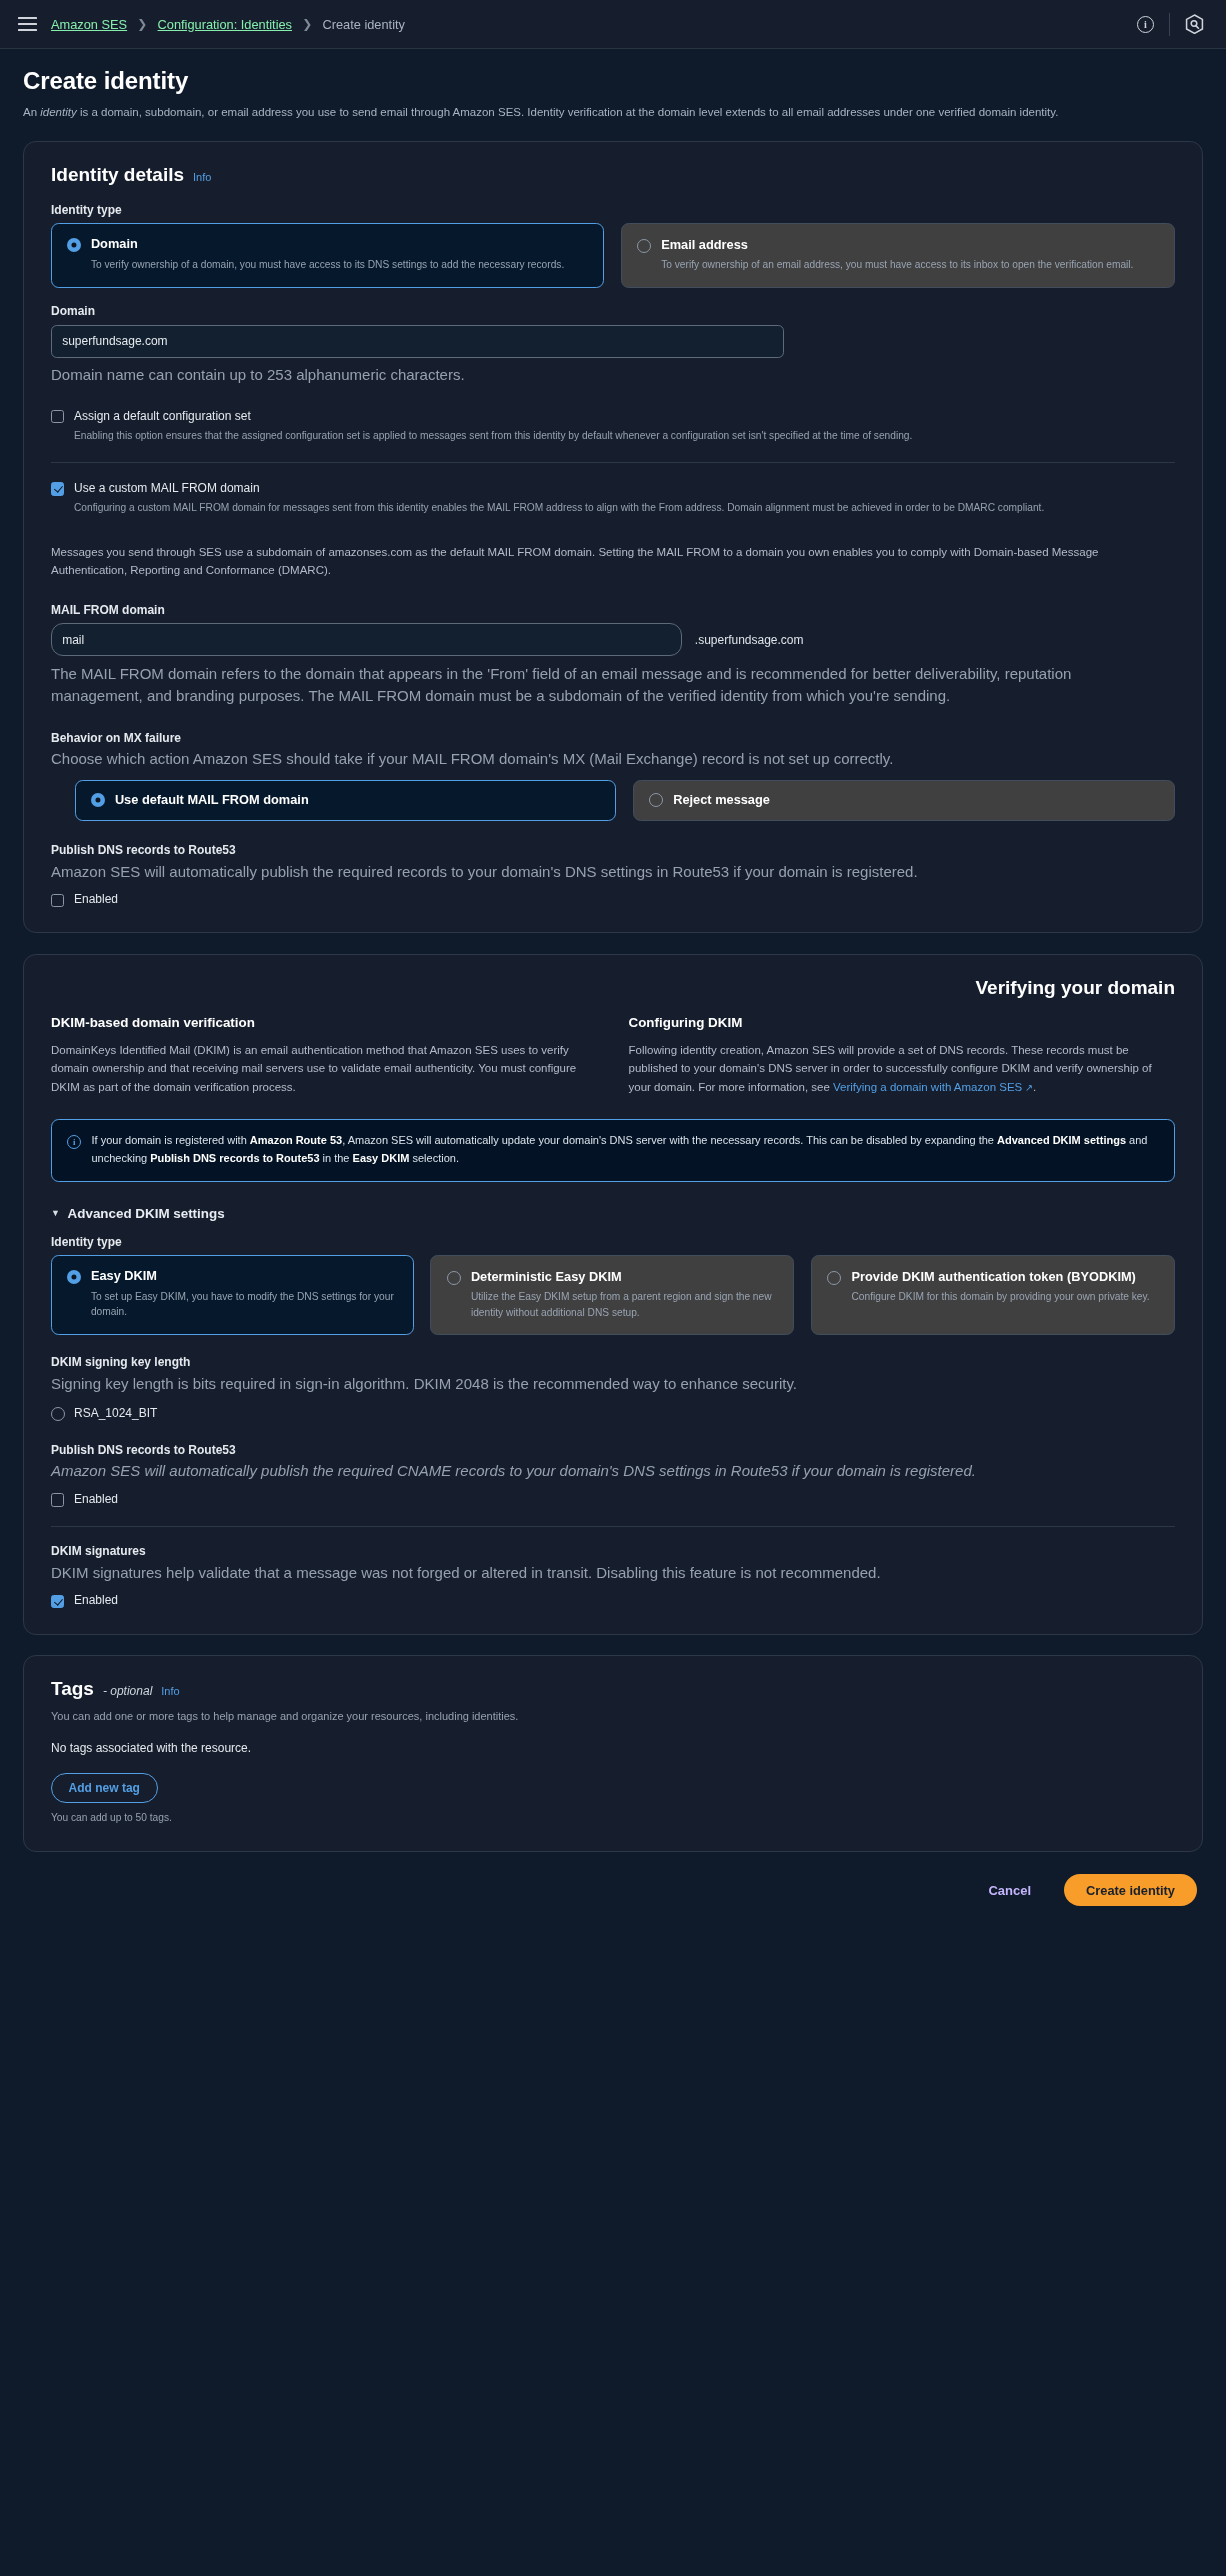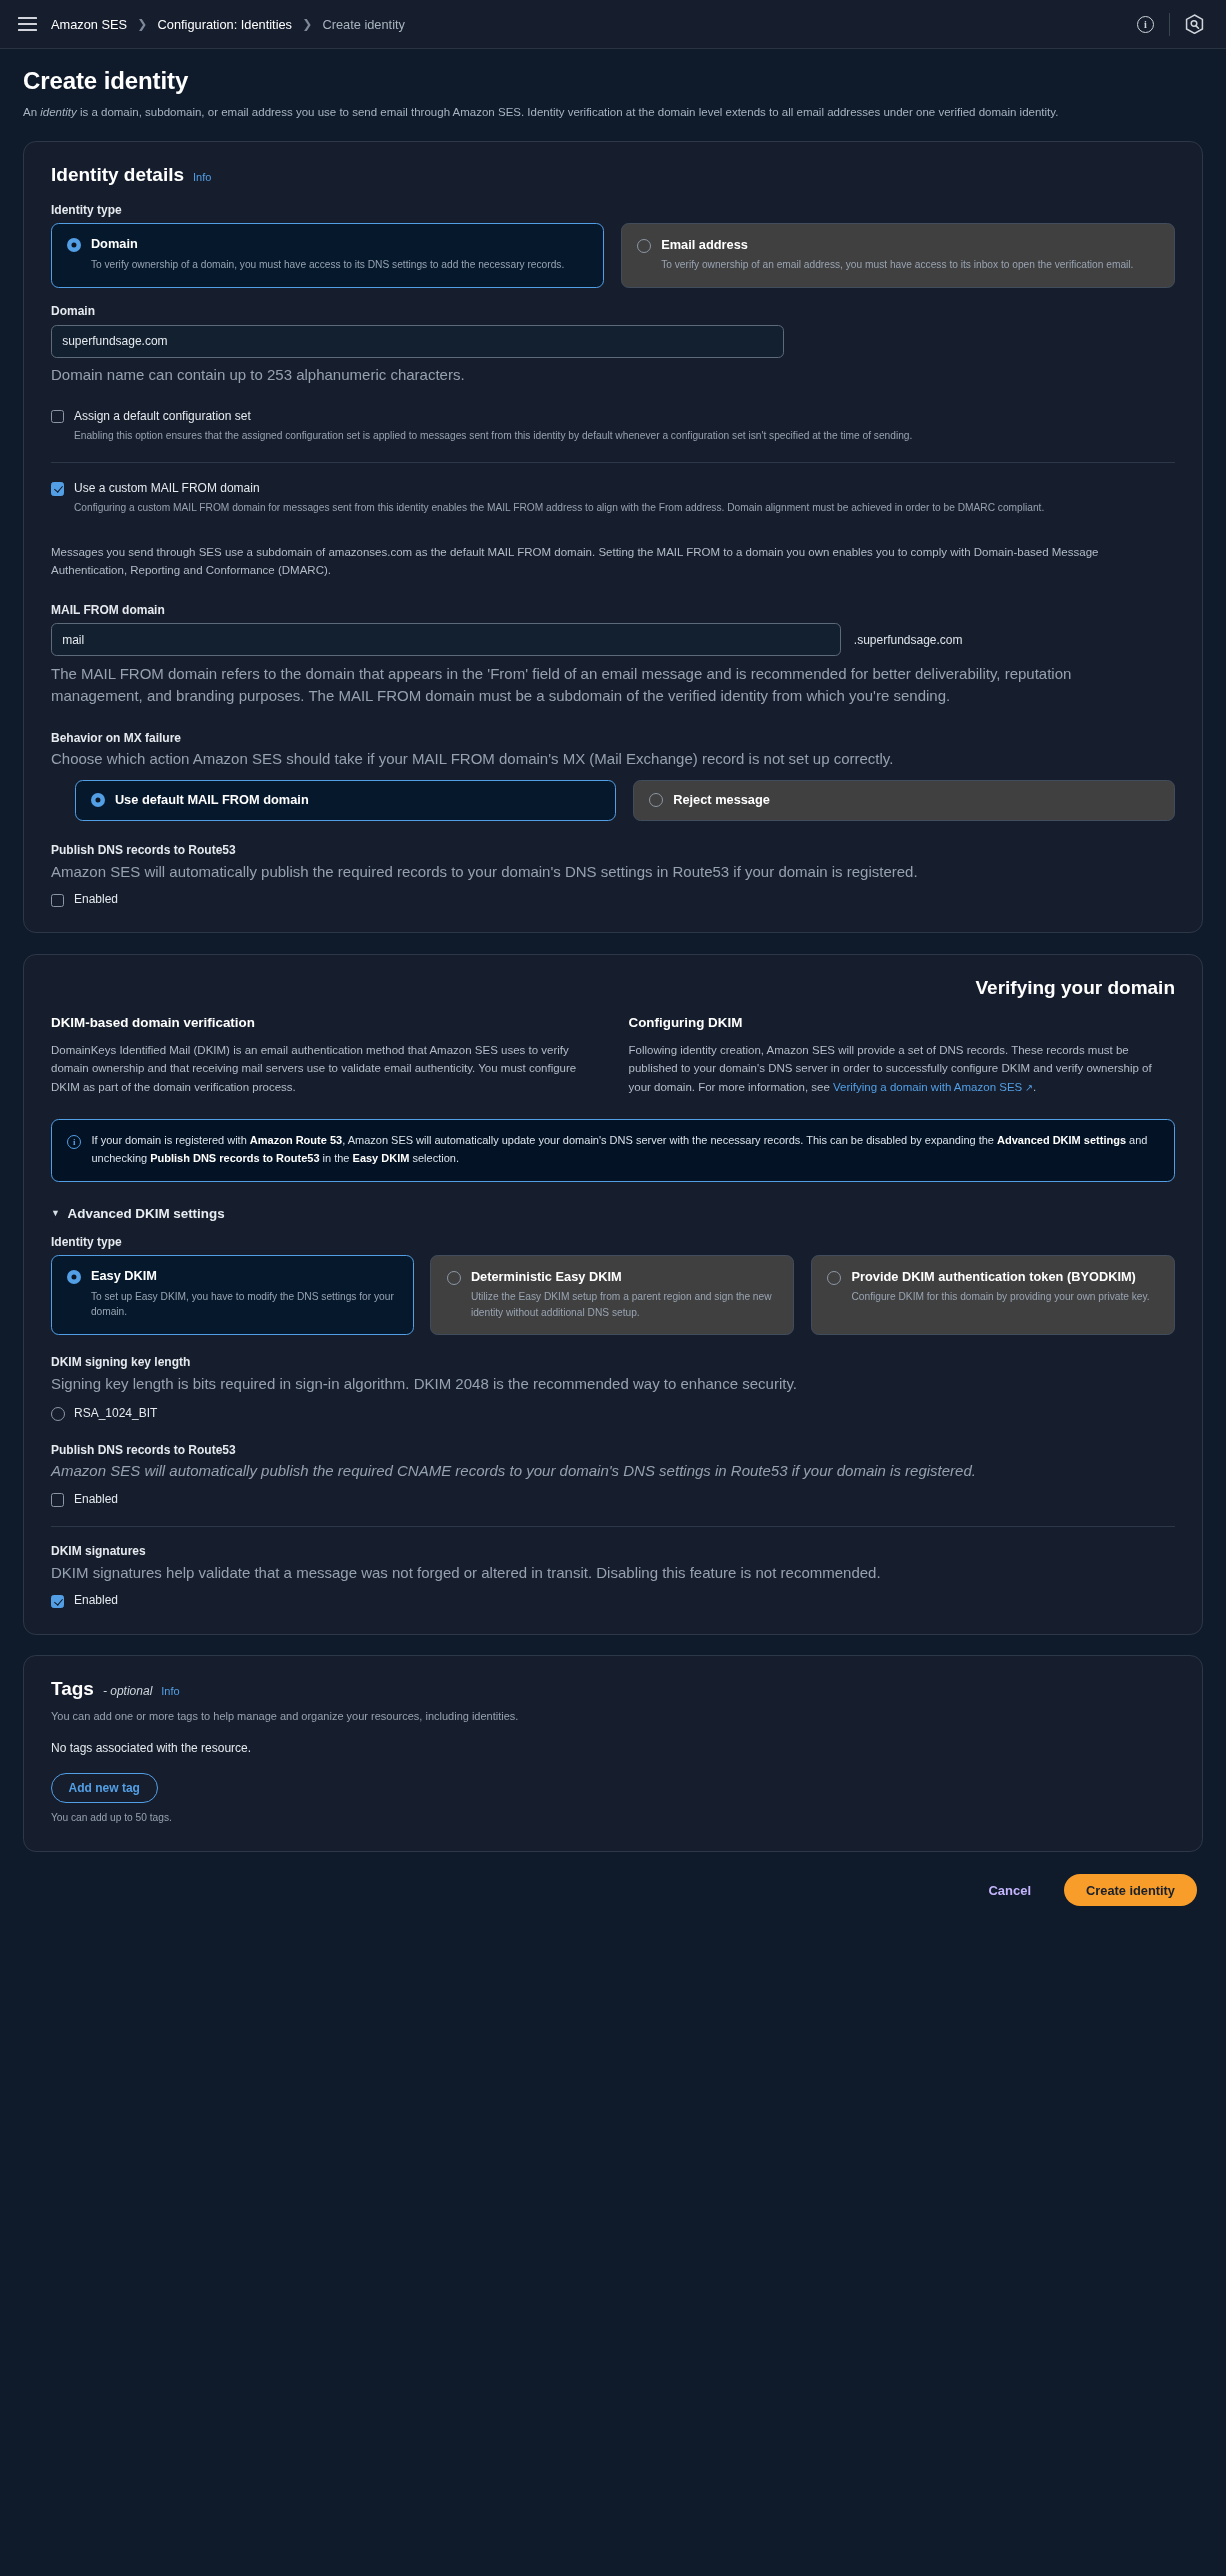--- a/index.html
+++ b/index.html
@@ -16,21 +16,21 @@
     height: 49px;
     background: #161e2d;
     display: flex;
     align-items: center;
     padding: 0 22px 0 18px;
     border-bottom: 0.6px solid #2a3441;
   }
   .hamburger { width: 19px; height: 14px; display:flex; flex-direction:column; justify-content:space-between; cursor:pointer; margin-right:14px;}
   .hamburger span { display:block; height:1.9px; background:#d1d5db; border-radius:0.6px; }
   .crumbs { display:flex; align-items:center; font-size:12.8px; }
-  .crumb-link { color:#ffffff; cursor:pointer; }
+  .crumb-link { color:#86efac; text-decoration:underline; cursor:pointer; }
   .crumb-cur { color:#a9b4c0; }
   .crumb-sep { color:#7d8998; margin:0 10.2px; font-size:12px; }
   .topbar-right { margin-left:auto; display:flex; align-items:center; gap:0px;}
   .icon-circle {
     width:17px;height:17px;border-radius:50%;border:1.4px solid #d1d5db;
     display:flex;align-items:center;justify-content:center;font-size:10.2px;
     font-weight:bold;color:#d1d5db;cursor:pointer; font-family:"Liberation Serif", serif;
   }
   .vdiv { width:0.6px;height:23px;background:#3a4350;margin:0 15.3px; }
   .q-hex { width:19px;height:20.4px;cursor:pointer; }
@@ -244,21 +244,21 @@
       <div>
         <div class="chk-label">Use a custom MAIL FROM domain</div>
         <div class="chk-sub">Configuring a custom MAIL FROM domain for messages sent from this identity enables the MAIL FROM address to align with the From address. Domain alignment must be achieved in order to be DMARC compliant.</div>
       </div>
     </div>
 
     <p class="body-text" style="margin-top:27px;max-width:1109px;">Messages you send through SES use a subdomain of amazonses.com as the default MAIL FROM domain. Setting the MAIL FROM to a domain you own enables you to comply with Domain-based Message Authentication, Reporting and Conformance (DMARC).</p>
 
     <div class="field-label" style="margin-top:23px;">MAIL FROM domain</div>
     <div style="display:flex;align-items:center;">
-      <input class="input" style="width: 790px;" value="mail">
+      <input class="input" style="width: 631px; border-radius: 12px;" value="mail">
       <span class="inline-suffix">.superfundsage.com</span>
     </div>
     <div class="field-desc" style="max-width:1109px;">The MAIL FROM domain refers to the domain that appears in the 'From' field of an email message and is recommended for better deliverability, reputation management, and branding purposes. The MAIL FROM domain must be a subdomain of the verified identity from which you're sending.</div>
 
     <div class="field-label" style="margin-top:23px;margin-bottom:2.6px;">Behavior on MX failure</div>
     <div class="field-desc tight" style="margin-bottom:9px;">Choose which action Amazon SES should take if your MAIL FROM domain's MX (Mail Exchange) record is not set up correctly.</div>
     <div class="tile-row" style="margin-bottom:22px;padding-left:24px;">
       <div class="tile sel" style="padding:11px 14.7px;">
         <div class="tile-inner" style="align-items:center;">
           <div class="radio on" style="margin-top:0;"></div>

